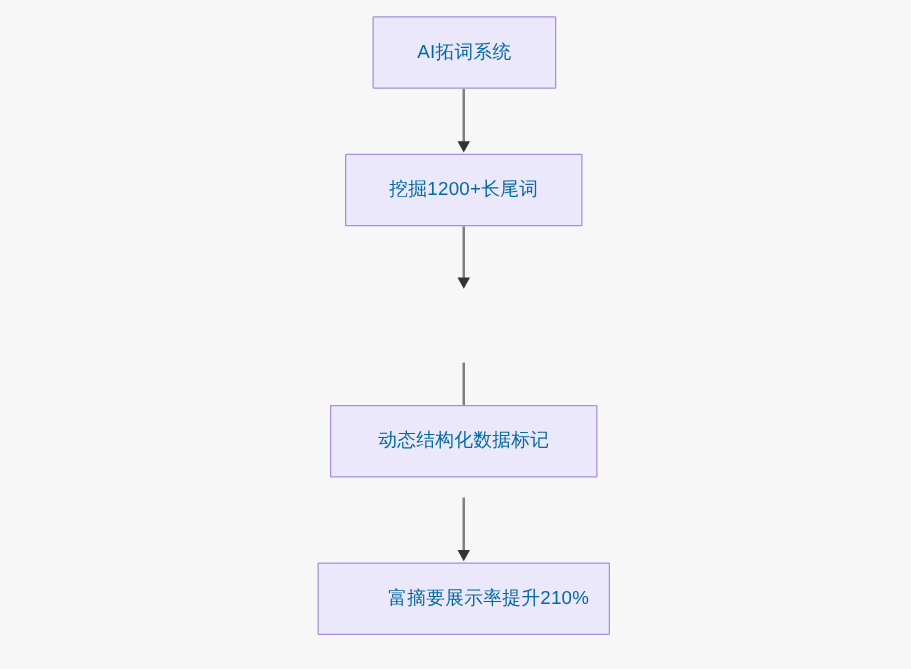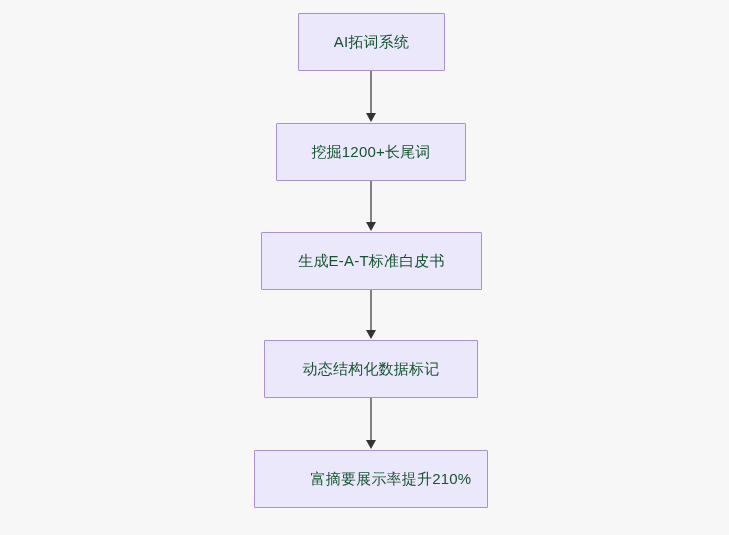--- a/index.html
+++ b/index.html
@@ -28,35 +28,35 @@
   }
   .node {
     position: absolute;
     box-sizing: border-box;
     background: #ece8fc;
     border: 1.5px solid #a88fd6;
     border-radius: 1px;
     display: flex;
     align-items: center;
     justify-content: center;
-    color: #14532d;
+    color: #0369a1;
     font-size: 15px;
     line-height: 1.2;
     letter-spacing: 0.2px;
     white-space: nowrap;
   }
   .node-label {
     display: block;
     text-align: center;
   }
   
   #node-0 { left: 298px; top: 13px;  width: 147px; height: 58px; }
   #node-1 { left: 276px; top: 123px; width: 190px; height: 58px; justify-content: center; }
   #node-2 { left: 261px; top: 232px; width: 221px; height: 58px; }
-  #node-3 { left: 264px; top: 340px; width: 214px; height: 58px; }
+  #node-3 { left: 264px; top: 324px; width: 214px; height: 58px; }
   #node-4 { left: 254px; top: 450px; width: 234px; height: 58px; padding-left: 40px; }
 </style>
 </head>
 <body>
 
 <div id="flowchart">
 
   <svg class="edge-layer" width="729" height="535" viewBox="0 0 729 535">
     <g>
       <line x1="371" y1="71" x2="371" y2="114" stroke="#808080" stroke-width="2"></line>
@@ -77,23 +77,20 @@
   </svg>
 
   <div class="node" id="node-0">
     <span class="node-label">AI拓词系统</span>
   </div>
 
   <div class="node" id="node-1">
     <span class="node-label">挖掘1200+长尾词</span>
   </div>
 
-  <div class="node" id="node-2">
-    <span class="node-label">生成E-A-T标准白皮书</span>
-  </div>
 
   <div class="node" id="node-3">
     <span class="node-label">动态结构化数据标记</span>
   </div>
 
   <div class="node" id="node-4">
     <span class="node-label">富摘要展示率提升210%</span>
   </div>
 
 </div>

